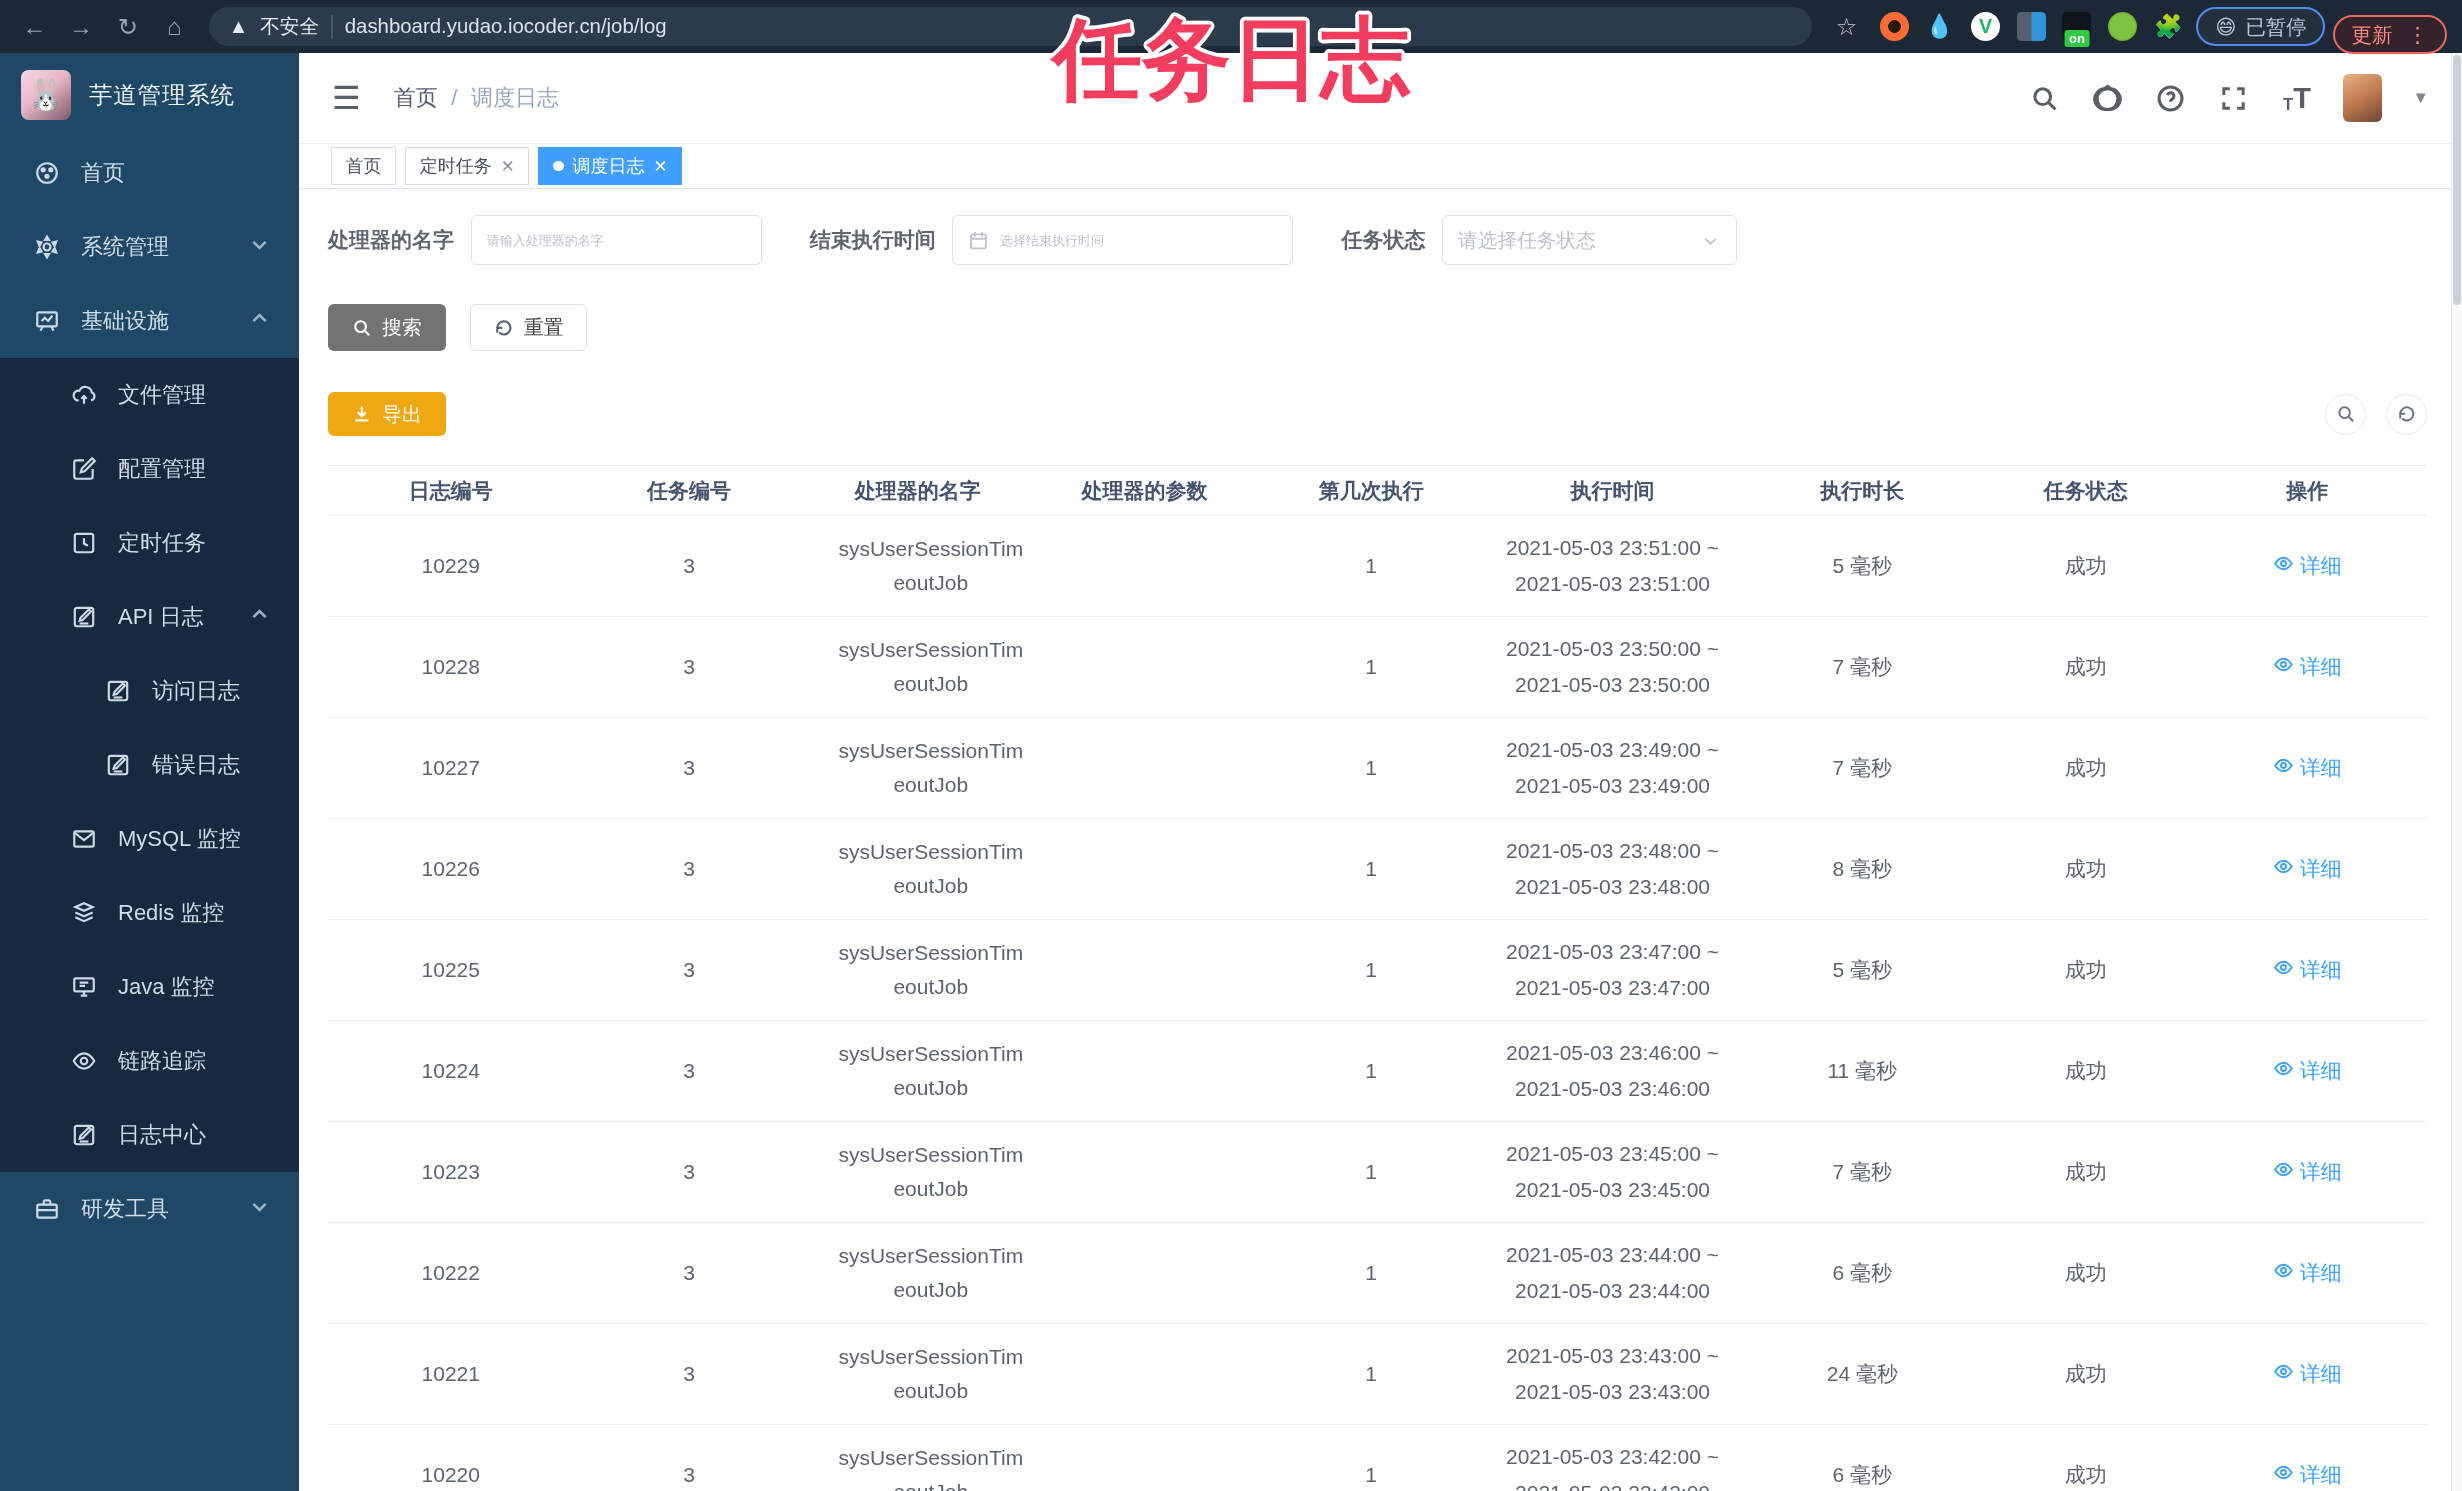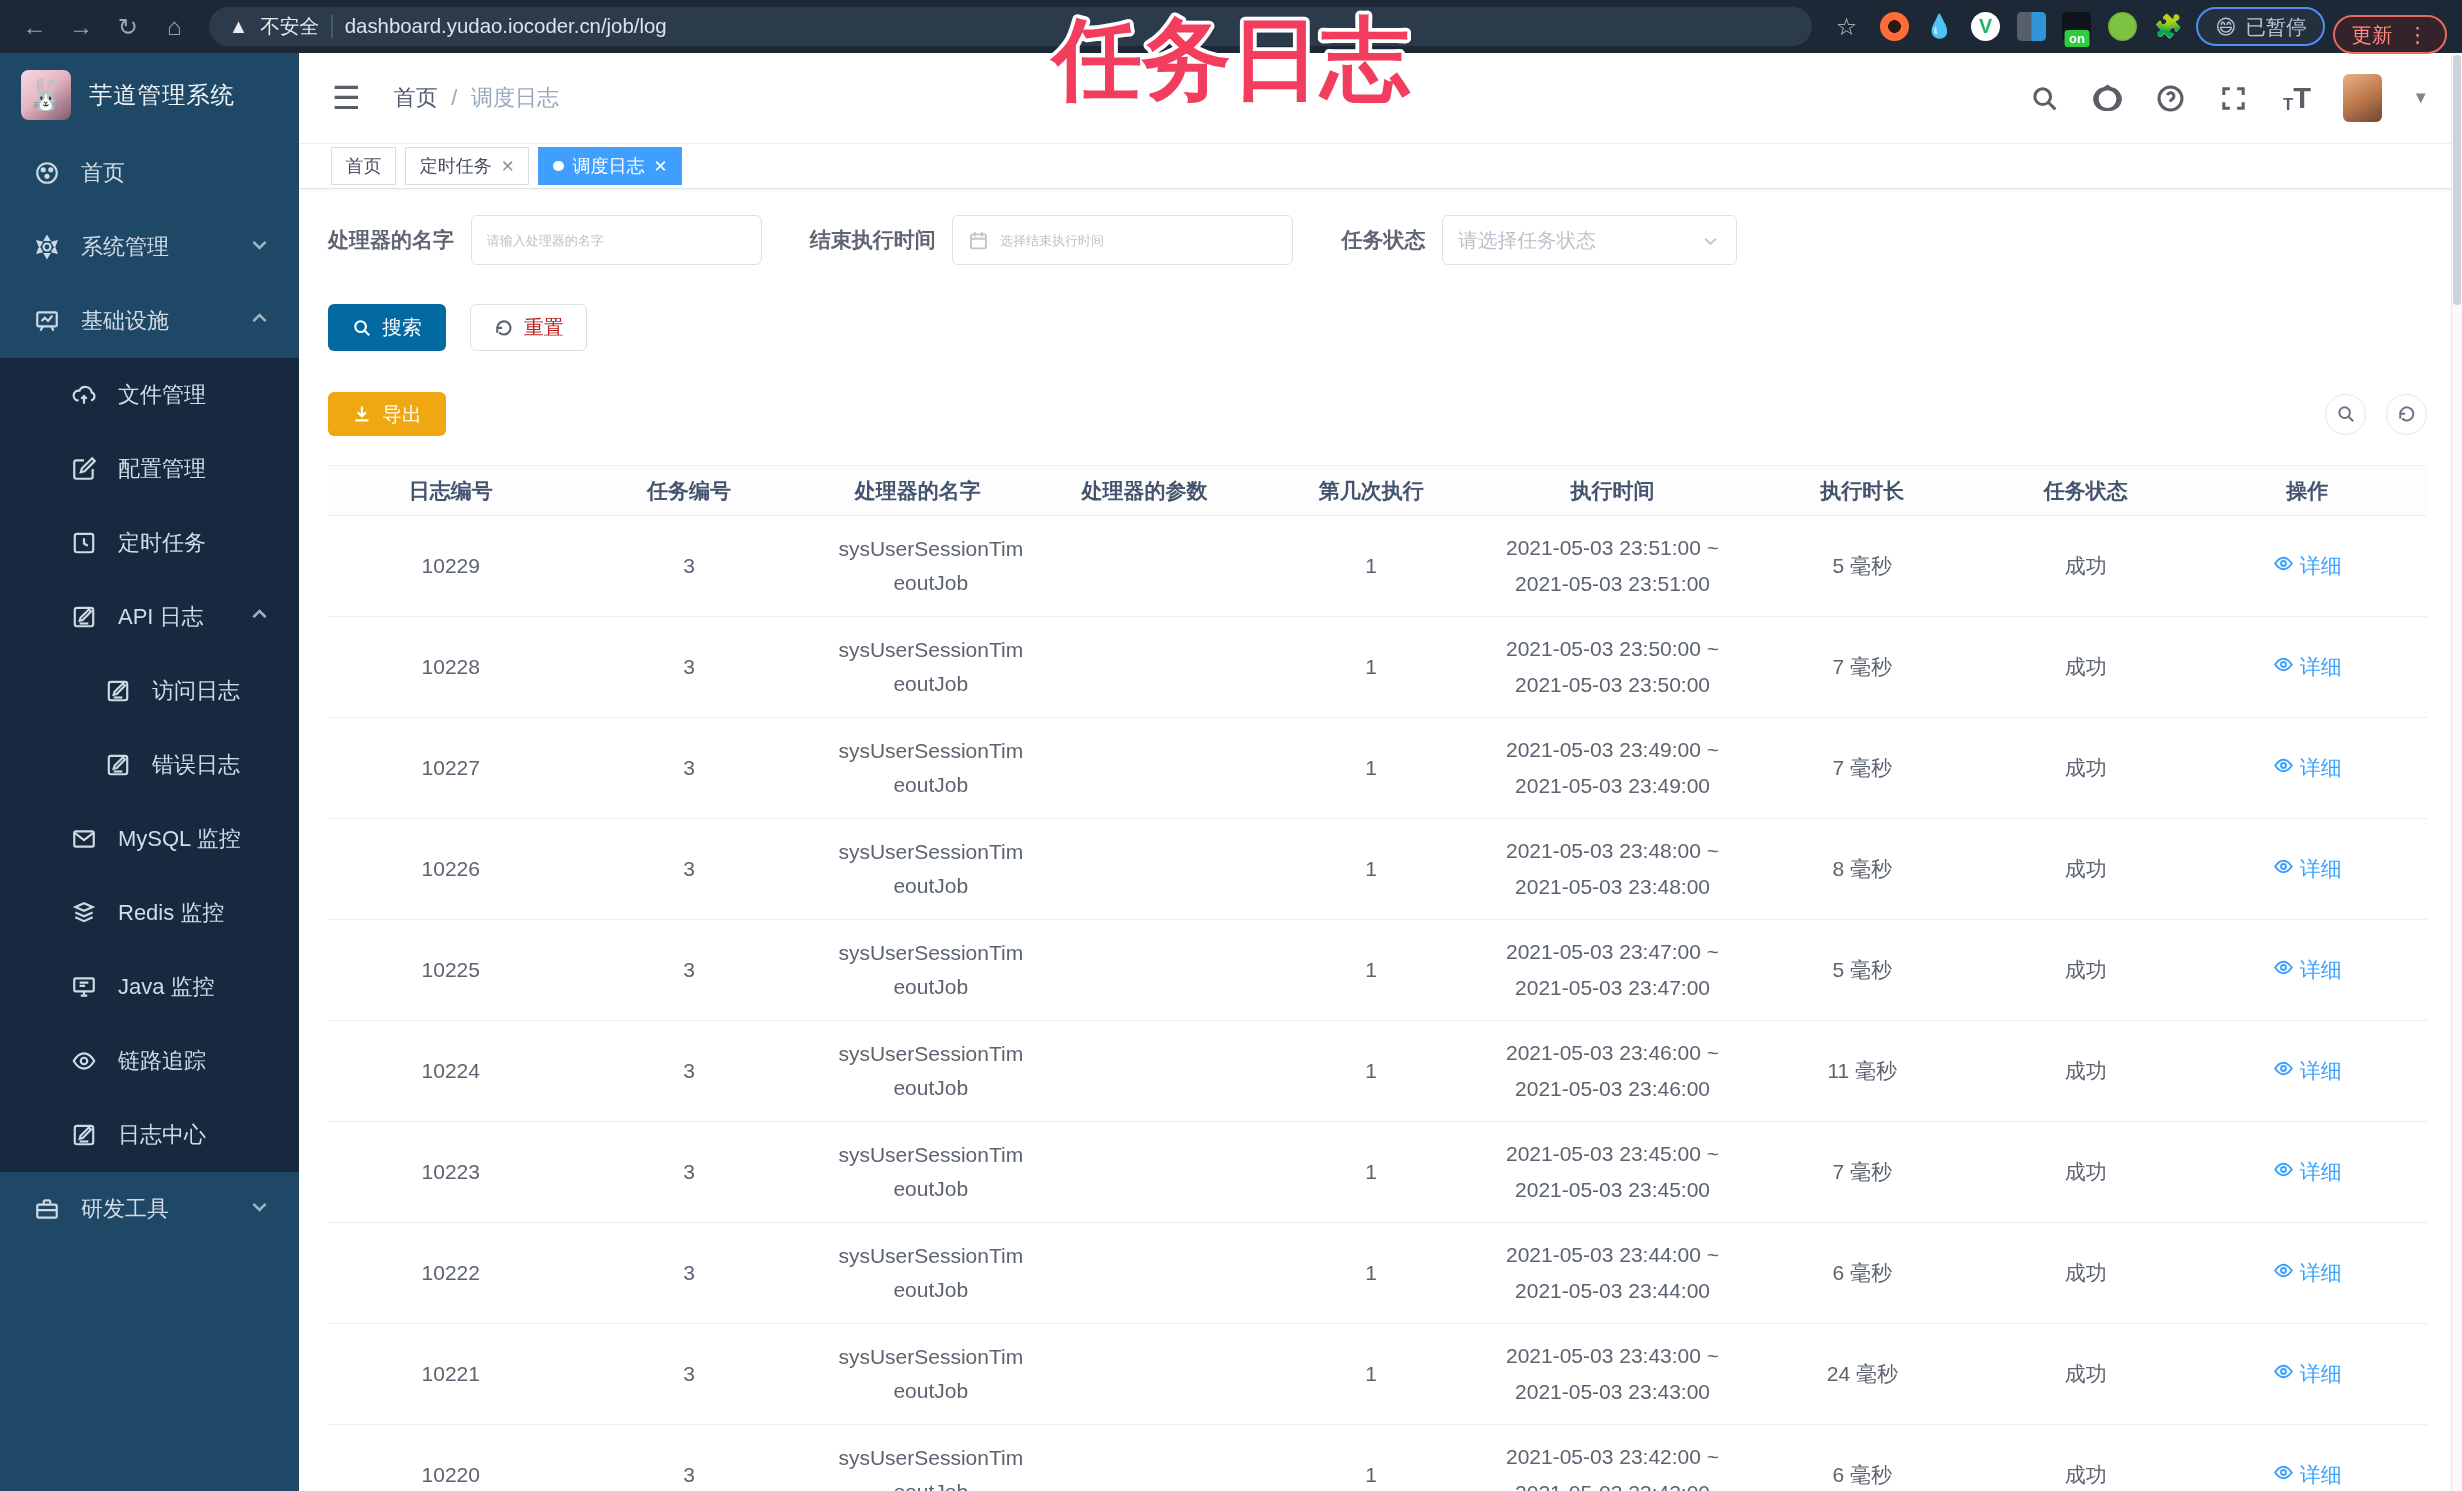--- a/index.html
+++ b/index.html
@@ -103,22 +103,22 @@
     font-family:inherit; background:transparent; }
   .ctrl input::placeholder { color:#bcc2cc; }
   .ctrl.w-text { width:291px; } .ctrl.w-date { width:341px; } .ctrl.w-select { width:295px; cursor:pointer; }
   .ctrl .cicon svg { width:21px; height:21px; stroke:#c0c4cc; fill:none; stroke-width:2.2; display:block; }
   .sel-placeholder { flex:1; font-size:19.7px; color:#bcc2cc; }
 
   .btn-row { margin-top:39px; display:flex; gap:24px; }
   .btn { height:47px; border-radius:6px; display:inline-flex; align-items:center; gap:10.6px;
     padding:0 23px; font-size:19.7px; cursor:pointer; border:1.5px solid transparent; }
   .btn svg { width:19.7px; height:19.7px; stroke-width:2.6; fill:none; }
-  .btn-primary { background:#0369a1; color:#fff; } .btn-primary svg { stroke:#fff; }
-  .btn-plain { background:#fff; border-color:#dcdfe6; color:#b91c1c;font-family:Liberation Mono, monospace; } .btn-plain svg { stroke:#5f6672; }
+  .btn-primary { background:#737373; color:#fff; } .btn-primary svg { stroke:#fff; }
+  .btn-plain { background:#fff; border-color:#dcdfe6; color:#404040;font-family:Liberation Mono, monospace; } .btn-plain svg { stroke:#5f6672; }
   .export-row { margin-top:41px; display:flex; align-items:center; }
   .btn-warning { background:#efa811; color:#fff; height:44px; } .btn-warning svg { stroke:#fff; }
   .round-tools { margin-left:auto; display:flex; gap:19.7px; }
   .round-btn { width:41px; height:41px; border-radius:50%; border:1.5px solid #e3e7ec;
     display:flex; align-items:center; justify-content:center; cursor:pointer; background:#fff; }
   .round-btn svg { width:19.7px; height:19.7px; stroke:#6b7280; fill:none; stroke-width:2.4; }
 
   
   table { margin-top:29px; width:100%; border-collapse:collapse; table-layout:fixed; }
   thead th { height:50px; font-size:21px; font-weight:bold; color:#44546f; text-align:center;

